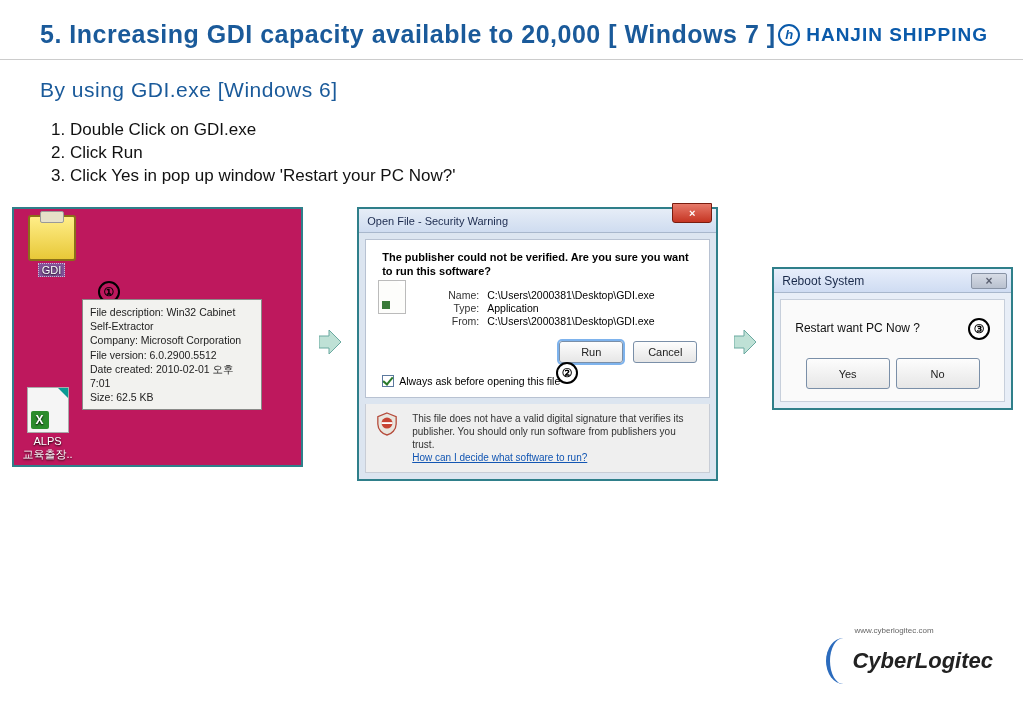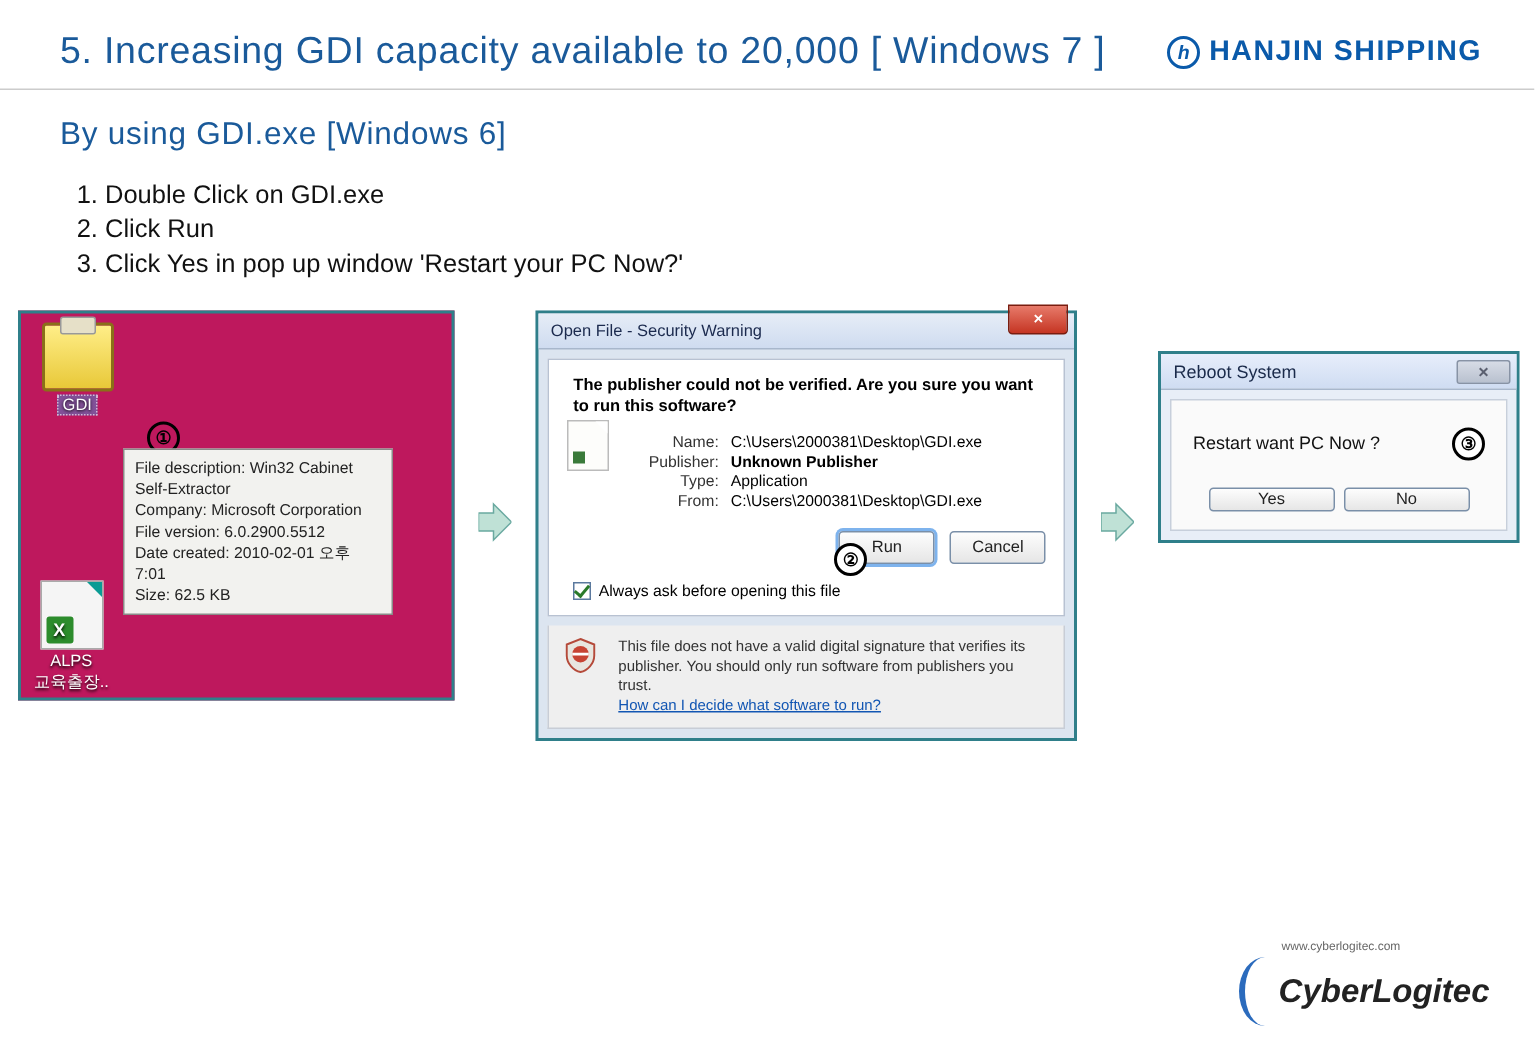--- a/index.html
+++ b/index.html
@@ -14,21 +14,21 @@
   .header-row {
     display: flex;
     align-items: center;
     justify-content: space-between;
     padding: 20px 35px 10px 40px;
     border-bottom: 1px solid #ccc;
   }
   .page-title {
     font-size: 25px;
     color: #1a5a9a;
-    font-weight: normal;
+    font-weight: bold;
     letter-spacing: 0.5px;
   }
   .brand {
     display: flex;
     align-items: center;
     gap: 6px;
   }
   .brand-mark {
     width: 22px; height: 22px;
     border: 2.5px solid #0a5aaa;
@@ -247,21 +247,21 @@
   }
   .shield svg { width:100%; height:100%; }
   .p2-link { color:#1256b3; text-decoration:underline; cursor:pointer; }
   
   .panel3 {
     width:248px;
     border:2px solid #2f7f8a;
     background:#e8eef7;
     font-size:12px;
     position:relative;
-    margin-top: 27px;
+    margin-top: 60px;
   }
   .p3-titlebar {
     height:24px;
     background: linear-gradient(#e7eefb,#cfdcf2);
     border-bottom:1px solid #a8b7cc;
     display:flex; align-items:center; justify-content:space-between;
     padding:0 4px 0 8px;
     color:#1a2a4a;
   }
   .p3-close {
@@ -274,21 +274,21 @@
     font-size:12px; font-weight:bold;
   }
   .p3-body {
     background:#fafafa;
     margin:6px;
     border:1px solid #c7cfdb;
     padding:18px 14px 12px 14px;
   }
   .p3-msg { margin-bottom:20px; font-size:12px; color:#111; }
   .p3-buttons { display:flex; gap:6px; justify-content:center; }
-  .p3-buttons .win-btn { min-width:84px; height:16px; }
+  .p3-buttons .win-btn { min-width:84px; height:31px; }
   
   .footer-logo {
     position:absolute;
     right: 30px; bottom: 24px;
     font-style: italic;
     font-weight: 800;
     font-size: 22px;
     color: #222;
     display:flex; align-items:center;
   }
@@ -357,24 +357,20 @@
         <span>×</span>
       </div>
     </div>
     <div class="p2-body">
       <div class="p2-warn">The publisher could not be verified.  Are you sure you want to run this software?</div>
       <div class="p2-fileicon"></div>
       <div class="p2-rows">
         <div class="p2-row">
           <span class="lab">Name:</span>
           <span class="val">C:\Users\2000381\Desktop\GDI.exe</span>
-        </div>
-        <div class="p2-row">
-          <span class="lab">Publisher:</span>
-          <span class="val bold">Unknown Publisher</span>
         </div>
         <div class="p2-row">
           <span class="lab">Type:</span>
           <span class="val">Application</span>
         </div>
         <div class="p2-row">
           <span class="lab">From:</span>
           <span class="val">C:\Users\2000381\Desktop\GDI.exe</span>
         </div>
       </div>

